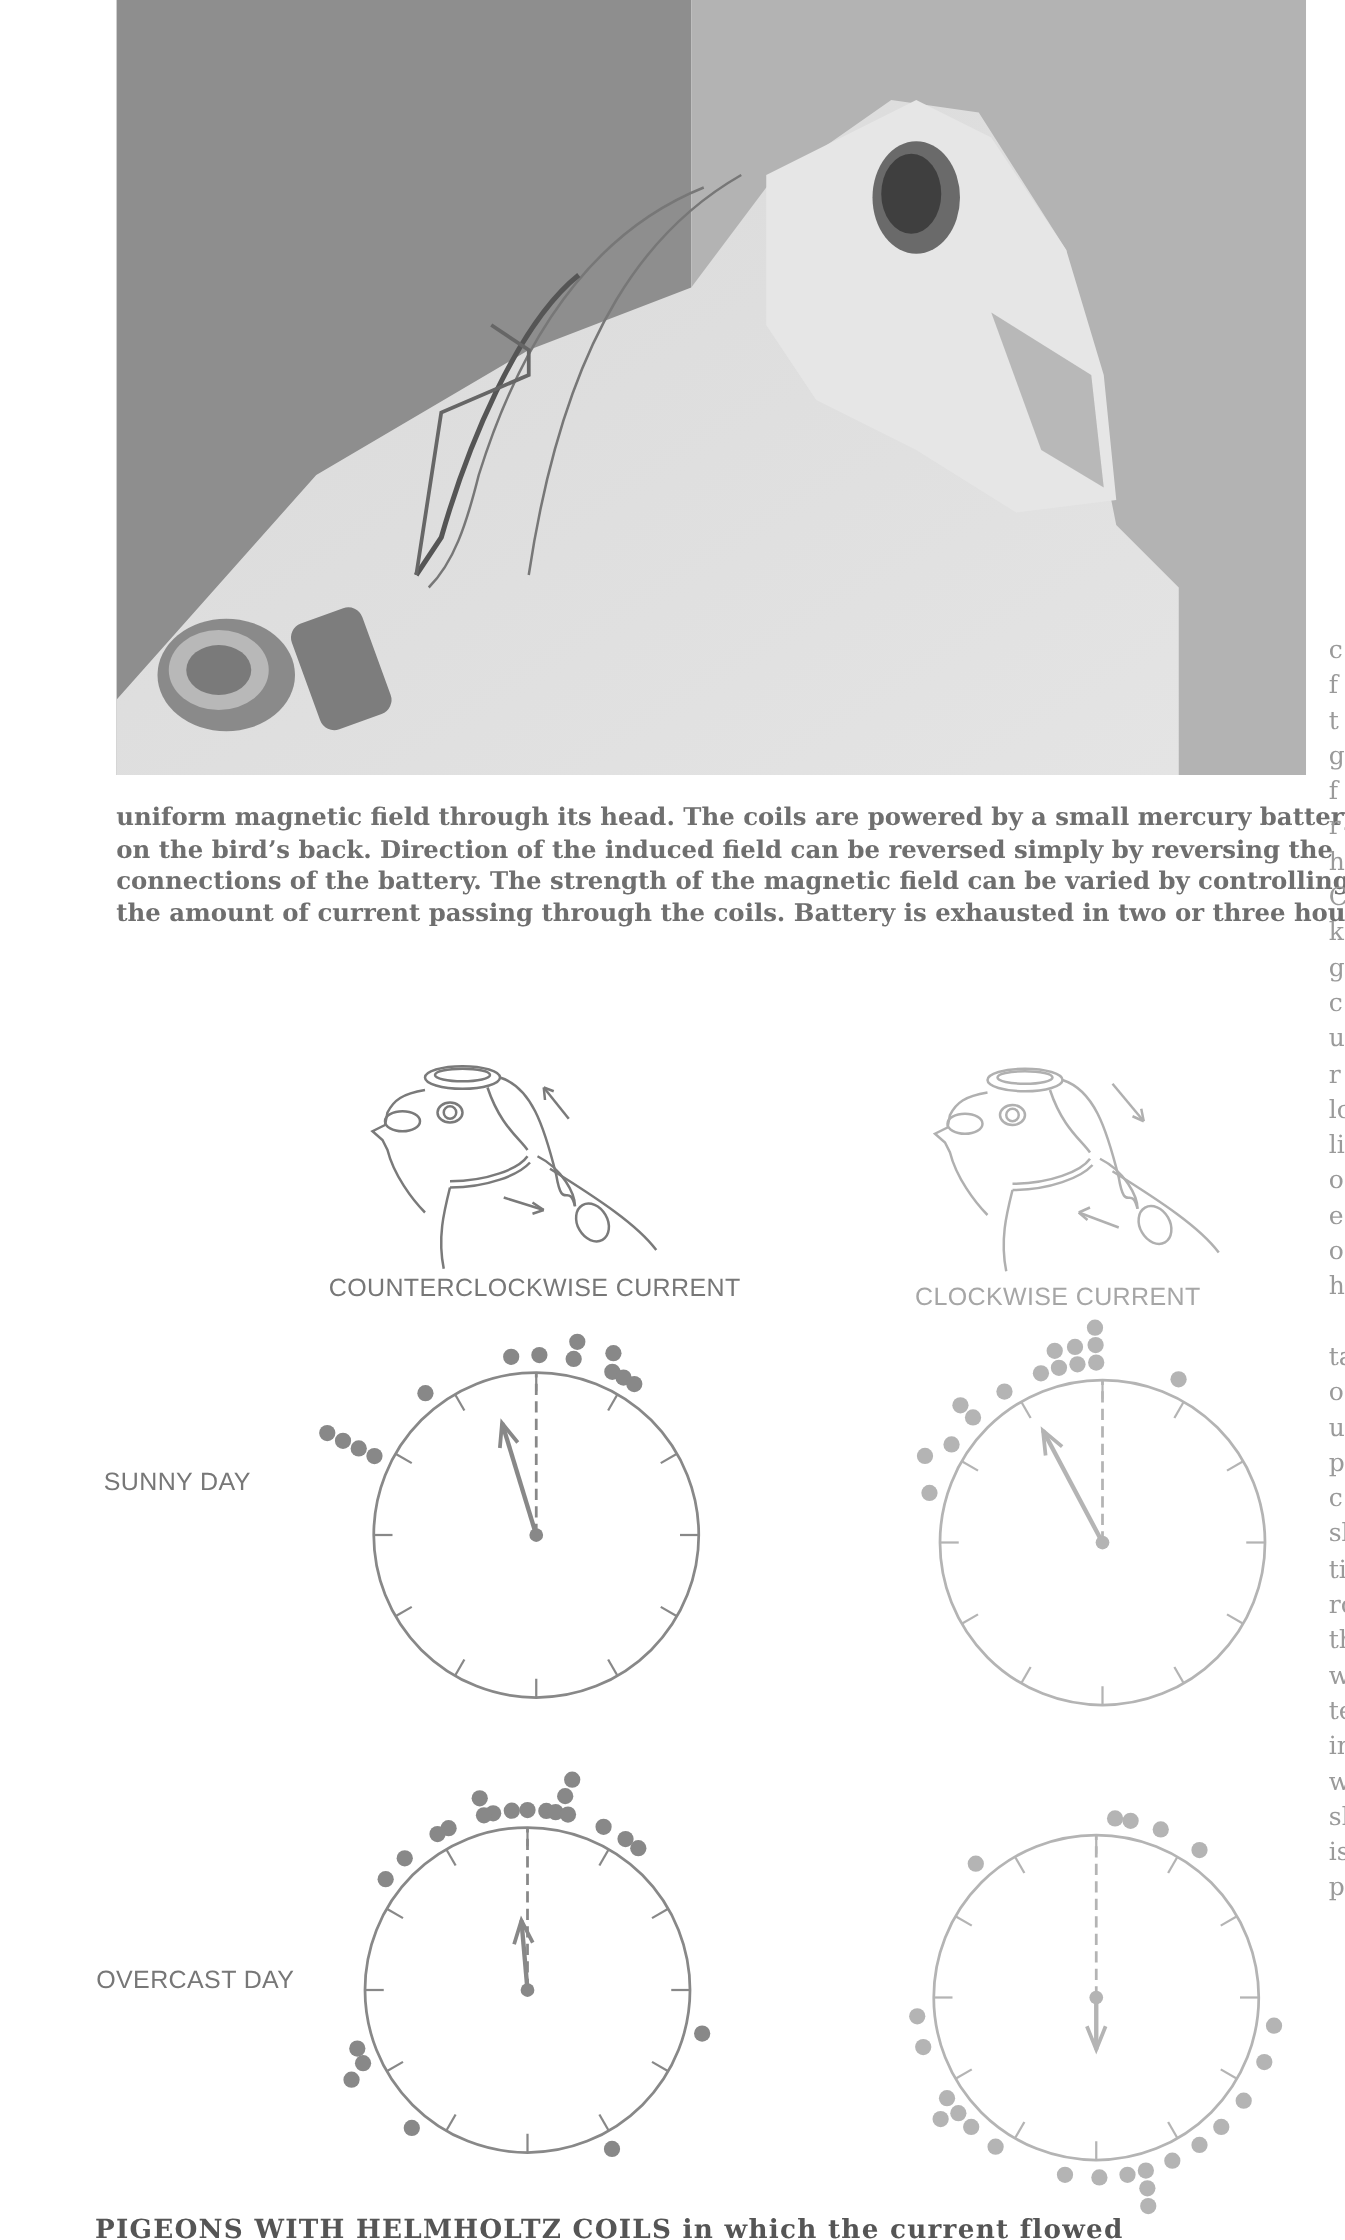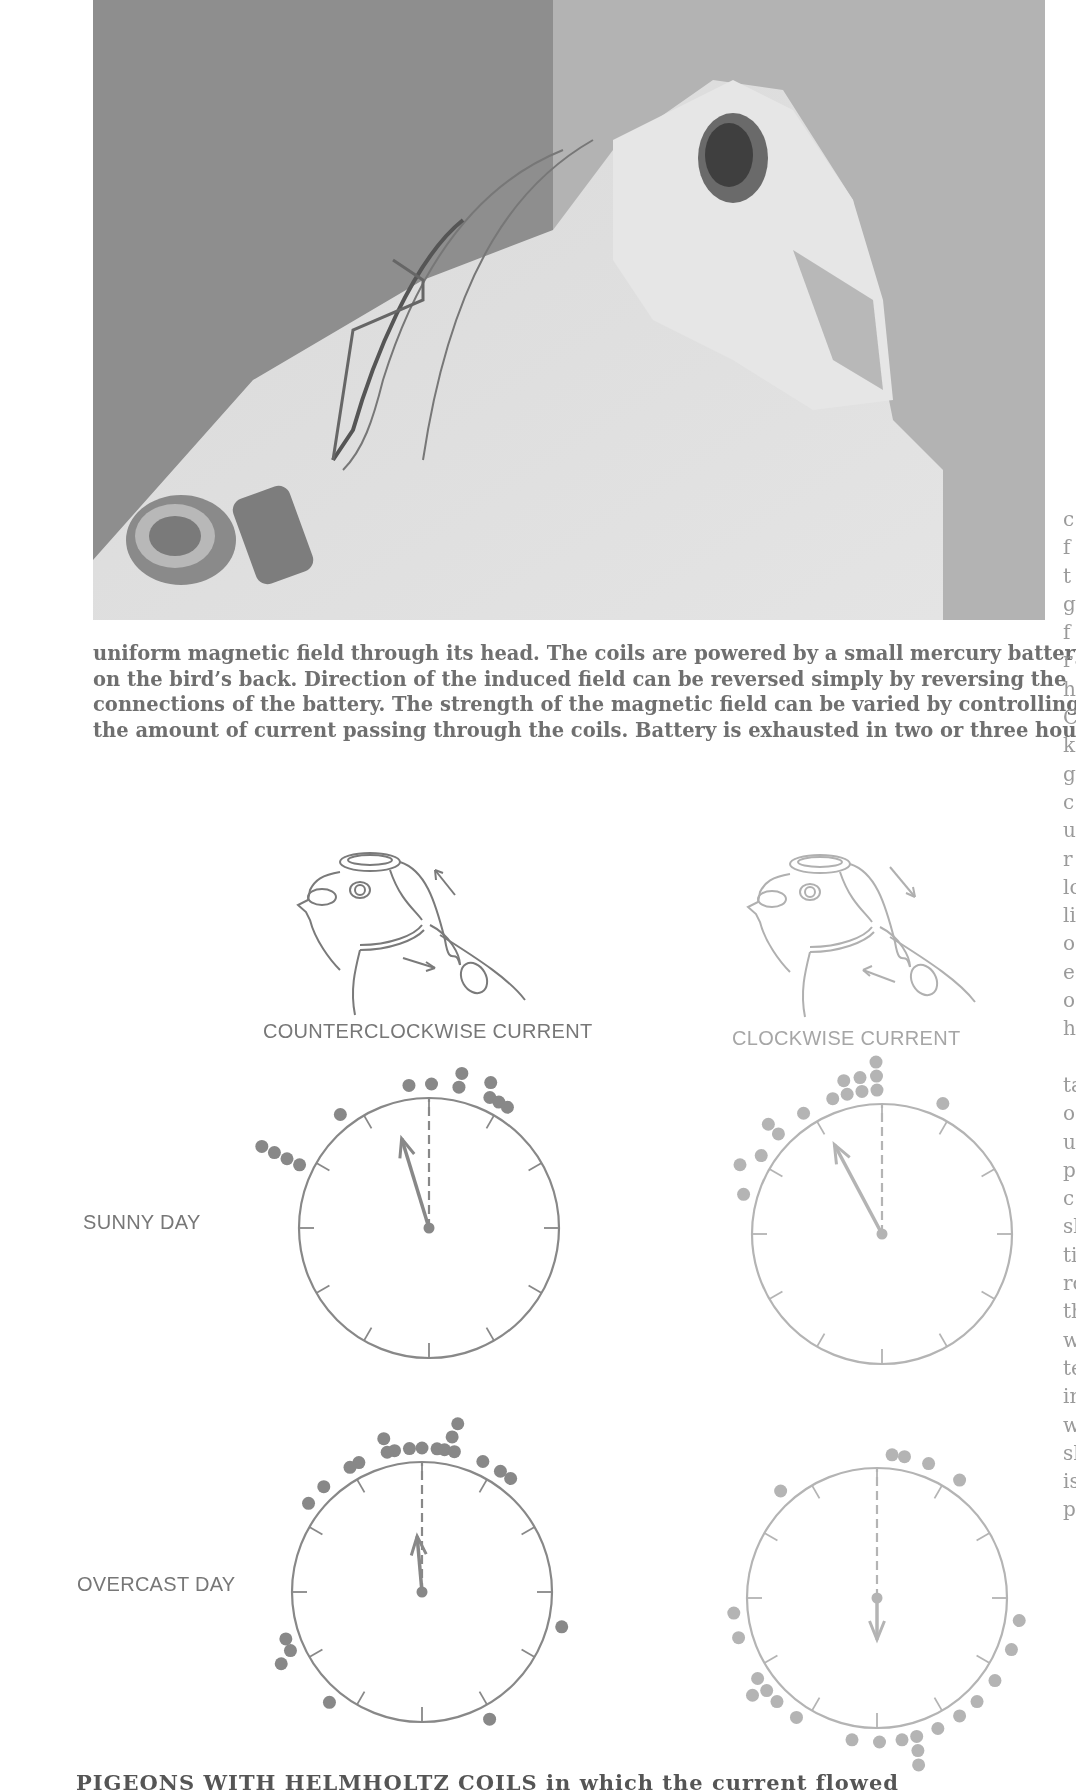--- a/index.html
+++ b/index.html
@@ -86,21 +86,21 @@
     <span>te</span>
     <span>in</span>
     <span>w</span>
     <span>sh</span>
     <span>is</span>
     <span>p</span>
   </div>
 
 <div class="label" style="left:263px;top:1020px;">COUNTERCLOCKWISE CURRENT</div>
 <div class="label light" style="left:732px;top:1027px;">CLOCKWISE CURRENT</div>
-<div class="label" style="left:83px;top:1211px;">SUNNY DAY</div>
+<div class="label" style="left:83px;top:1175px;">SUNNY DAY</div>
 <div class="label" style="left:77px;top:1573px;">OVERCAST DAY</div>
 
 <svg id="figure" width="1076" height="1792">
 
   <g transform="translate(250,840)" stroke="#7a7a7a" fill="none" stroke-width="2">
     <ellipse cx="120" cy="22" rx="30" ry="9"></ellipse>
     <ellipse cx="120" cy="20" rx="22" ry="5"></ellipse>
     <path d="M150,22 C175,30 185,60 195,100 C200,130 205,105 210,125"></path>
     <path d="M90,32 C72,35 65,40 60,50 L58,60 L48,65 L56,72 L60,80 C65,100 80,120 90,130"></path>
     <ellipse cx="72" cy="57" rx="14" ry="8"></ellipse>

